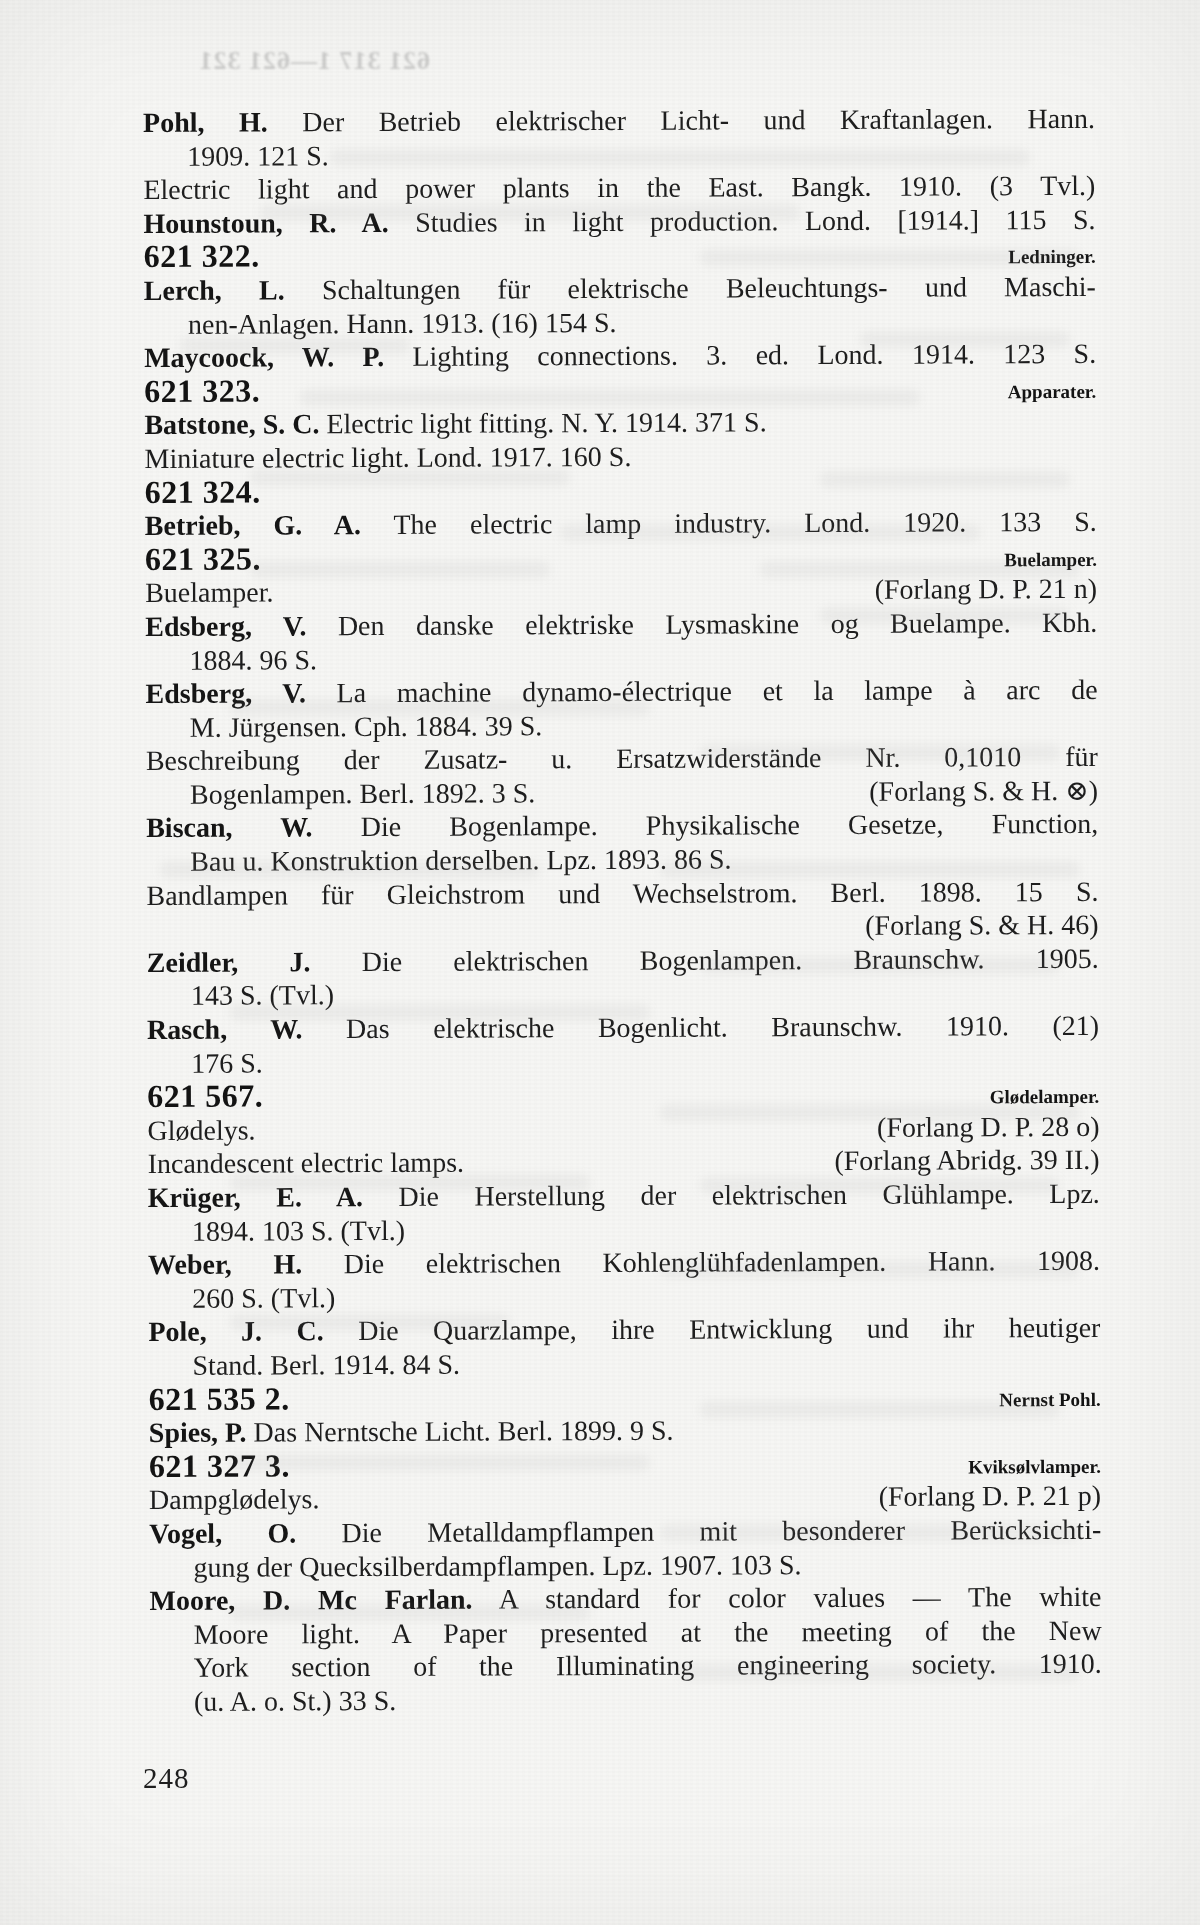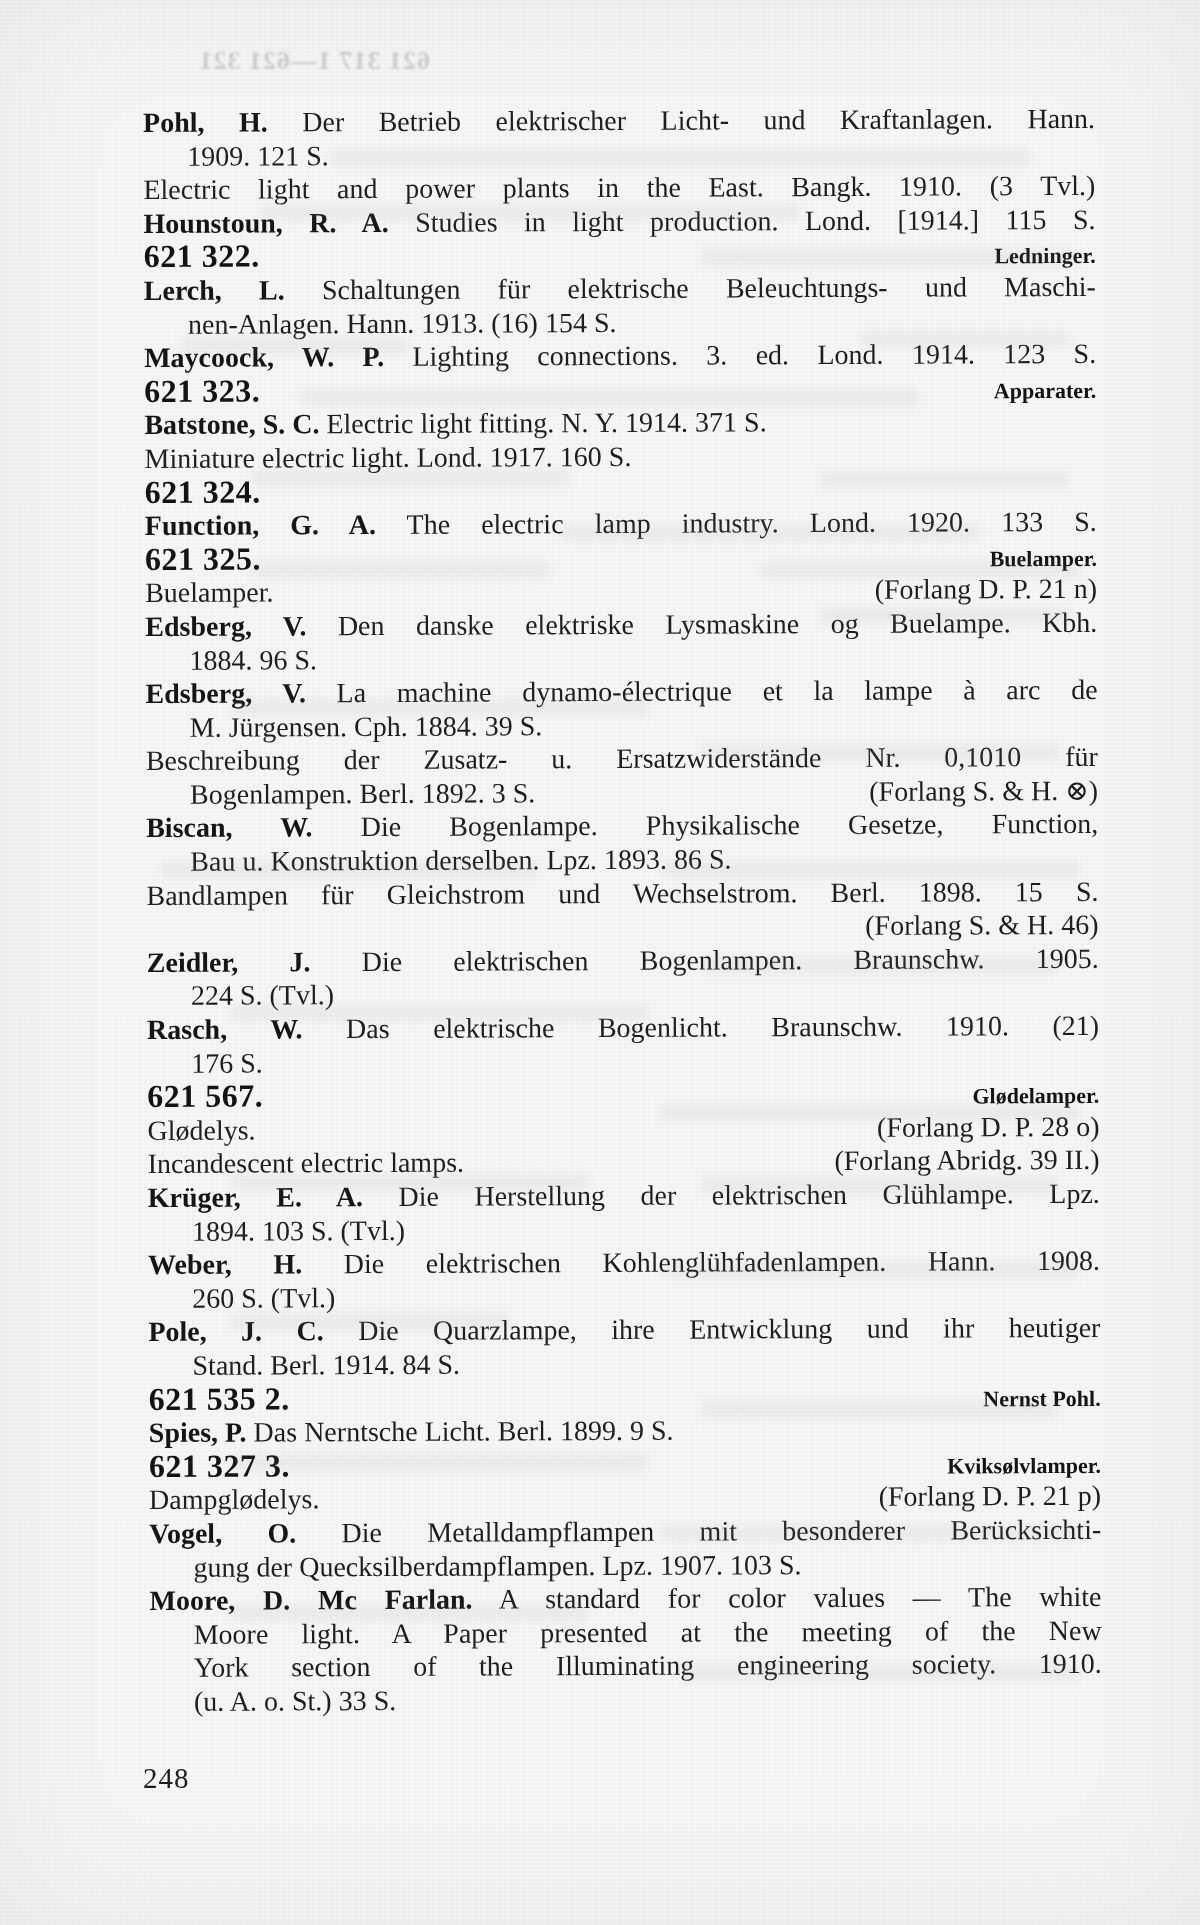--- a/index.html
+++ b/index.html
@@ -16,21 +16,21 @@
   .textblock{
     position:absolute;left:143px;top:106px;width:952px;
     transform:rotate(-0.25deg);transform-origin:left top;
   }
   .row{height:33.6px;line-height:33.6px;font-size:28px;}
   .fill{text-align:justify;text-align-last:justify;}
   .cont{padding-left:44px;}
   .au{font-weight:bold;color:#151515;}
   .sec{display:flex;justify-content:space-between;align-items:baseline;}
   .num{font-weight:bold;font-size:32px;letter-spacing:.5px;color:#131313;text-align:right;}
-  .head{font-weight:bold;font-size:22px;color:#131313;}
+  .head{font-weight:bold;font-size:19px;color:#131313;}
   .split{display:flex;justify-content:space-between;}
   .right{text-align:right;}
   .pageno{position:absolute;top:1762px;left:143px;width:952px;text-align:left;font-size:29px;letter-spacing:1px;}
   .bleed{
     position:absolute;left:130px;top:46px;width:300px;
     font-size:26px;font-weight:bold;letter-spacing:1px;
     color:rgba(125,125,125,0.35);
     transform:scaleX(-1);filter:blur(1.3px);
     white-space:nowrap;
   }
@@ -55,21 +55,21 @@
   <div class="row fill"><span class="au">Maycoock, W. P.</span> <span>Lighting connections. 3. ed. Lond. 1914. 123 S.</span></div>
   <div class="row sec">
       <span class="num">621 323.</span>
       <span class="head">Apparater.</span>
     </div>
   <div class="row"><span class="au">Batstone, S. C.</span> <span>Electric light fitting.  N. Y.  1914.  371 S.</span></div>
   <div class="row"><span>Miniature  electric  light.   Lond.  1917.   160  S.</span></div>
   <div class="row sec">
       <span class="num">621 324.</span>
     </div>
-  <div class="row fill"><span class="au">Function, G. A.</span> <span>The electric lamp industry. Lond. 1920. 133 S.</span></div>
+  <div class="row fill"><span class="au">Betrieb, G. A.</span> <span>The electric lamp industry. Lond. 1920. 133 S.</span></div>
   <div class="row sec">
       <span class="num">621 325.</span>
       <span class="head">Buelamper.</span>
     </div>
   <div class="row split">
       <span>Buelamper.</span>
       <span>(Forlang D. P. 21 n)</span>
     </div>
   <div class="row fill"><span class="au">Edsberg, V.</span> <span>Den danske elektriske Lysmaskine og Buelampe. Kbh.</span></div>
   <div class="row cont"><span>1884.   96  S.</span></div>
@@ -78,21 +78,21 @@
   <div class="row fill"><span>Beschreibung der Zusatz- u. Ersatzwiderstände Nr. 0,1010 für</span></div>
   <div class="row split cont">
       <span>Bogenlampen.  Berl.  1892.  3 S.</span>
       <span>(Forlang S. &amp; H. ⊗)</span>
     </div>
   <div class="row fill"><span class="au">Biscan, W.</span> <span>Die Bogenlampe. Physikalische Gesetze, Function,</span></div>
   <div class="row cont"><span>Bau u. Konstruktion  derselben.   Lpz.  1893.   86  S.</span></div>
   <div class="row fill"><span>Bandlampen für Gleichstrom und Wechselstrom. Berl. 1898. 15 S.</span></div>
   <div class="row right"><span>(Forlang S. &amp; H. 46)</span></div>
   <div class="row fill"><span class="au">Zeidler, J.</span> <span>Die elektrischen Bogenlampen. Braunschw. 1905.</span></div>
-  <div class="row cont"><span>224  S.   (Tvl.)</span></div>
+  <div class="row cont"><span>143  S.   (Tvl.)</span></div>
   <div class="row fill"><span class="au">Rasch, W.</span> <span>Das elektrische Bogenlicht. Braunschw. 1910. (21)</span></div>
   <div class="row cont"><span>176  S.</span></div>
   <div class="row sec">
       <span class="num">621 567.</span>
       <span class="head">Glødelamper.</span>
     </div>
   <div class="row split">
       <span>Glødelys.</span>
       <span>(Forlang D. P. 28 o)</span>
     </div>

